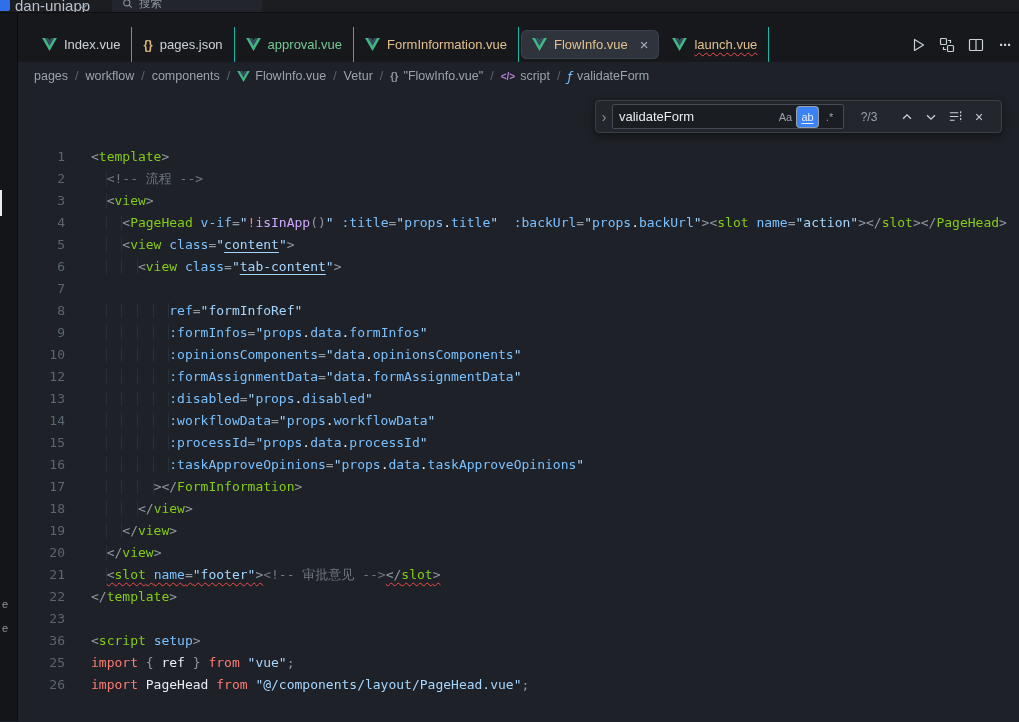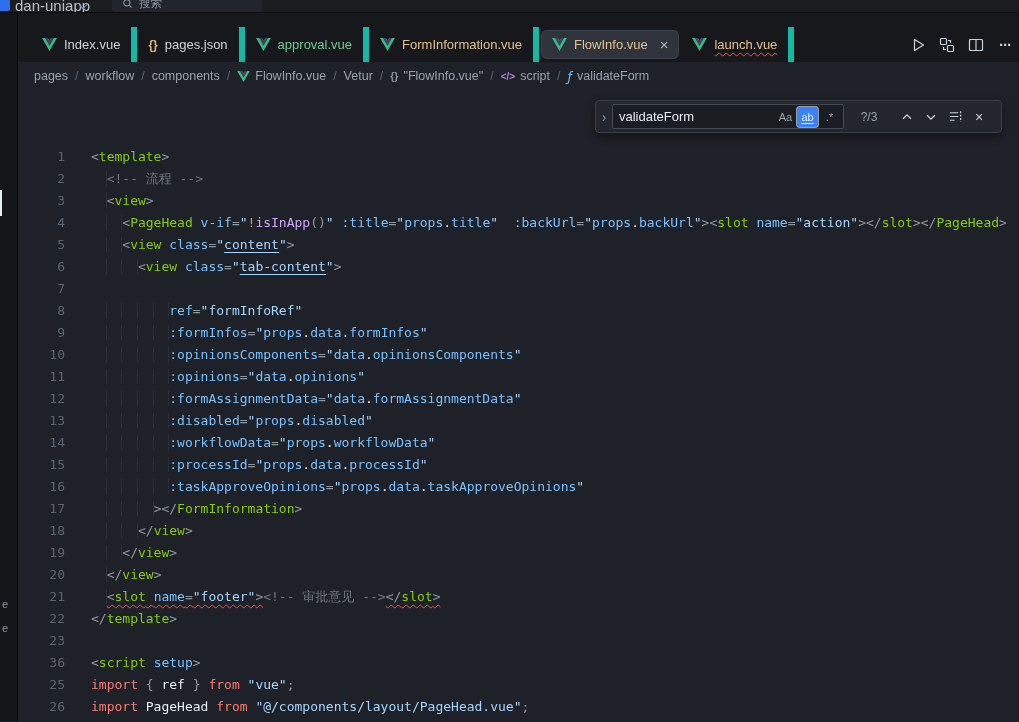--- a/index.html
+++ b/index.html
@@ -16,21 +16,21 @@
   
   .main { display:flex; height:708px; }
   .sliver { width:18px; background:#131519; border-right:1px solid #0a0b0d; position:relative; flex:none; }
   .sliver-ind { position:absolute; left:0; top:177px; width:2px; height:26px; background:#e6edf3; }
   .sliver-e { position:absolute; left:2px; color:#8f979f; font-size:11px; }
   .editor-col { flex:1; display:flex; flex-direction:column; min-width:0; }
 
   
   .tabbar { height:49px; background:#16181c; position:relative; display:flex; align-items:flex-end; }
   .tabs { display:flex; align-items:center; height:35px; padding-left:13px; }
-  .tab { height:35px; display:flex; align-items:center; gap:7px; padding:0 11px; font-size:13px; color:#cdd3da; border-right:6px solid #14b8a6; cursor:pointer; white-space:nowrap; }
+  .tab { height:35px; display:flex; align-items:center; gap:7px; padding:0 11px; font-size:13px; color:#cdd3da; border-right:1px solid #14b8a6; cursor:pointer; white-space:nowrap; }
   .tab.active { height:29px; background:#2f343c; border-radius:6px; margin:0 2px; border-right:none; box-shadow:inset 0 0 0 1px #3a414b; }
   .state-modified .tab-label { color:#e2c08d; }
   .state-untracked .tab-label { color:#73c991; }
   .sq { text-decoration-line:underline; text-decoration-style:wavy; text-decoration-color:#f14c4c; text-decoration-thickness:1px; text-underline-offset:3px; }
   .tab-close { margin-left:5px; color:#aab2bb; font-size:15px; line-height:1; }
   .tab-actions { position:absolute; right:0; top:14px; height:35px; display:flex; align-items:center; gap:9px; padding:0 4px 0 12px; background:#16181c; }
   .act-btn { width:20px; height:22px; display:flex; align-items:center; justify-content:center; color:#c9d1d9; font-size:15px; }
 
   
   .breadcrumbs { height:28px; display:flex; align-items:center; padding-left:16px; font-size:12.5px; color:#9aa3ad; background:#1e2127; white-space:nowrap; }
@@ -253,21 +253,20 @@
           <div class="line"><span class="num">1</span><span class="content"><span class="t-pn">&lt;</span><span class="t-tg">template</span><span class="t-pn">&gt;</span></span></div>
           <div class="line"><span class="num">2</span><span class="content"><span class="t-ws">  </span><span class="t-cm">&lt;!-- 流程 --&gt;</span></span></div>
           <div class="line"><span class="num">3</span><span class="content"><span class="t-ws">  </span><span class="t-pn">&lt;</span><span class="t-tg">view</span><span class="t-pn">&gt;</span></span></div>
           <div class="line"><span class="num">4</span><span class="content"><span class="t-ws">    </span><span class="t-pn">&lt;</span><span class="t-tg">PageHead</span><span class="t-tx"> </span><span class="t-at">v-if</span><span class="t-pn">=</span><span class="t-st">"</span><span class="t-kw">!</span><span class="t-fn">isInApp</span><span class="t-pn">()</span><span class="t-st">"</span><span class="t-tx"> </span><span class="t-at">:title</span><span class="t-pn">=</span><span class="t-st">"</span><span class="t-id">props</span><span class="t-tx">.</span><span class="t-id">title</span><span class="t-st">"</span><span class="t-tx">  </span><span class="t-at">:backUrl</span><span class="t-pn">=</span><span class="t-st">"</span><span class="t-id">props</span><span class="t-tx">.</span><span class="t-id">backUrl</span><span class="t-st">"</span><span class="t-pn">&gt;&lt;</span><span class="t-tg">slot</span><span class="t-tx"> </span><span class="t-at">name</span><span class="t-pn">=</span><span class="t-st">"action"</span><span class="t-pn">&gt;&lt;/</span><span class="t-tg">slot</span><span class="t-pn">&gt;&lt;/</span><span class="t-tg">PageHead</span><span class="t-pn">&gt;</span></span></div>
           <div class="line"><span class="num">5</span><span class="content"><span class="t-ws">    </span><span class="t-pn">&lt;</span><span class="t-tg">view</span><span class="t-tx"> </span><span class="t-at">class</span><span class="t-pn">=</span><span class="t-st">"</span><span class="t-su">content</span><span class="t-st">"</span><span class="t-pn">&gt;</span></span></div>
           <div class="line"><span class="num">6</span><span class="content"><span class="t-ws">      </span><span class="t-pn">&lt;</span><span class="t-tg">view</span><span class="t-tx"> </span><span class="t-at">class</span><span class="t-pn">=</span><span class="t-st">"</span><span class="t-su">tab-content</span><span class="t-st">"</span><span class="t-pn">&gt;</span></span></div>
           <div class="line"><span class="num">7</span></div>
           <div class="line"><span class="num">8</span><span class="content"><span class="t-ws">          </span><span class="t-at">ref</span><span class="t-pn">=</span><span class="t-st">"formInfoRef"</span></span></div>
           <div class="line"><span class="num">9</span><span class="content"><span class="t-ws">          </span><span class="t-at">:formInfos</span><span class="t-pn">=</span><span class="t-st">"</span><span class="t-id">props</span><span class="t-tx">.</span><span class="t-id">data</span><span class="t-tx">.</span><span class="t-id">formInfos</span><span class="t-st">"</span></span></div>
           <div class="line"><span class="num">10</span><span class="content"><span class="t-ws">          </span><span class="t-at">:opinionsComponents</span><span class="t-pn">=</span><span class="t-st">"</span><span class="t-id">data</span><span class="t-tx">.</span><span class="t-id">opinionsComponents</span><span class="t-st">"</span></span></div>
-          <div class="line"><span class="num">11</span><span class="content"><span class="t-ws">          </span><span class="t-at">:opinions</span><span class="t-pn">=</span><span class="t-st">"</span><span class="t-id">data</span><span class="t-tx">.</span><span class="t-id">opinions</span><span class="t-st">"</span></span></div>
           <div class="line"><span class="num">12</span><span class="content"><span class="t-ws">          </span><span class="t-at">:formAssignmentData</span><span class="t-pn">=</span><span class="t-st">"</span><span class="t-id">data</span><span class="t-tx">.</span><span class="t-id">formAssignmentData</span><span class="t-st">"</span></span></div>
           <div class="line"><span class="num">13</span><span class="content"><span class="t-ws">          </span><span class="t-at">:disabled</span><span class="t-pn">=</span><span class="t-st">"</span><span class="t-id">props</span><span class="t-tx">.</span><span class="t-id">disabled</span><span class="t-st">"</span></span></div>
           <div class="line"><span class="num">14</span><span class="content"><span class="t-ws">          </span><span class="t-at">:workflowData</span><span class="t-pn">=</span><span class="t-st">"</span><span class="t-id">props</span><span class="t-tx">.</span><span class="t-id">workflowData</span><span class="t-st">"</span></span></div>
           <div class="line"><span class="num">15</span><span class="content"><span class="t-ws">          </span><span class="t-at">:processId</span><span class="t-pn">=</span><span class="t-st">"</span><span class="t-id">props</span><span class="t-tx">.</span><span class="t-id">data</span><span class="t-tx">.</span><span class="t-id">processId</span><span class="t-st">"</span></span></div>
           <div class="line"><span class="num">16</span><span class="content"><span class="t-ws">          </span><span class="t-at">:taskApproveOpinions</span><span class="t-pn">=</span><span class="t-st">"</span><span class="t-id">props</span><span class="t-tx">.</span><span class="t-id">data</span><span class="t-tx">.</span><span class="t-id">taskApproveOpinions</span><span class="t-st">"</span></span></div>
           <div class="line"><span class="num">17</span><span class="content"><span class="t-ws">        </span><span class="t-pn">&gt;&lt;/</span><span class="t-tg">FormInformation</span><span class="t-pn">&gt;</span></span></div>
           <div class="line"><span class="num">18</span><span class="content"><span class="t-ws">      </span><span class="t-pn">&lt;/</span><span class="t-tg">view</span><span class="t-pn">&gt;</span></span></div>
           <div class="line"><span class="num">19</span><span class="content"><span class="t-ws">    </span><span class="t-pn">&lt;/</span><span class="t-tg">view</span><span class="t-pn">&gt;</span></span></div>
           <div class="line"><span class="num">20</span><span class="content"><span class="t-ws">  </span><span class="t-pn">&lt;/</span><span class="t-tg">view</span><span class="t-pn">&gt;</span></span></div>
           <div class="line"><span class="num">21</span><span class="content"><span class="t-ws">  </span><span class="t-pn sq">&lt;</span><span class="t-tg sq">slot</span><span class="t-tx sq"> </span><span class="t-at sq">name</span><span class="t-pn sq">=</span><span class="t-st sq">"footer"</span><span class="t-pn sq">&gt;</span><span class="t-cm">&lt;!-- 审批意见 --&gt;</span><span class="t-pn sq">&lt;/</span><span class="t-tg sq">slot</span><span class="t-pn sq">&gt;</span></span></div>

